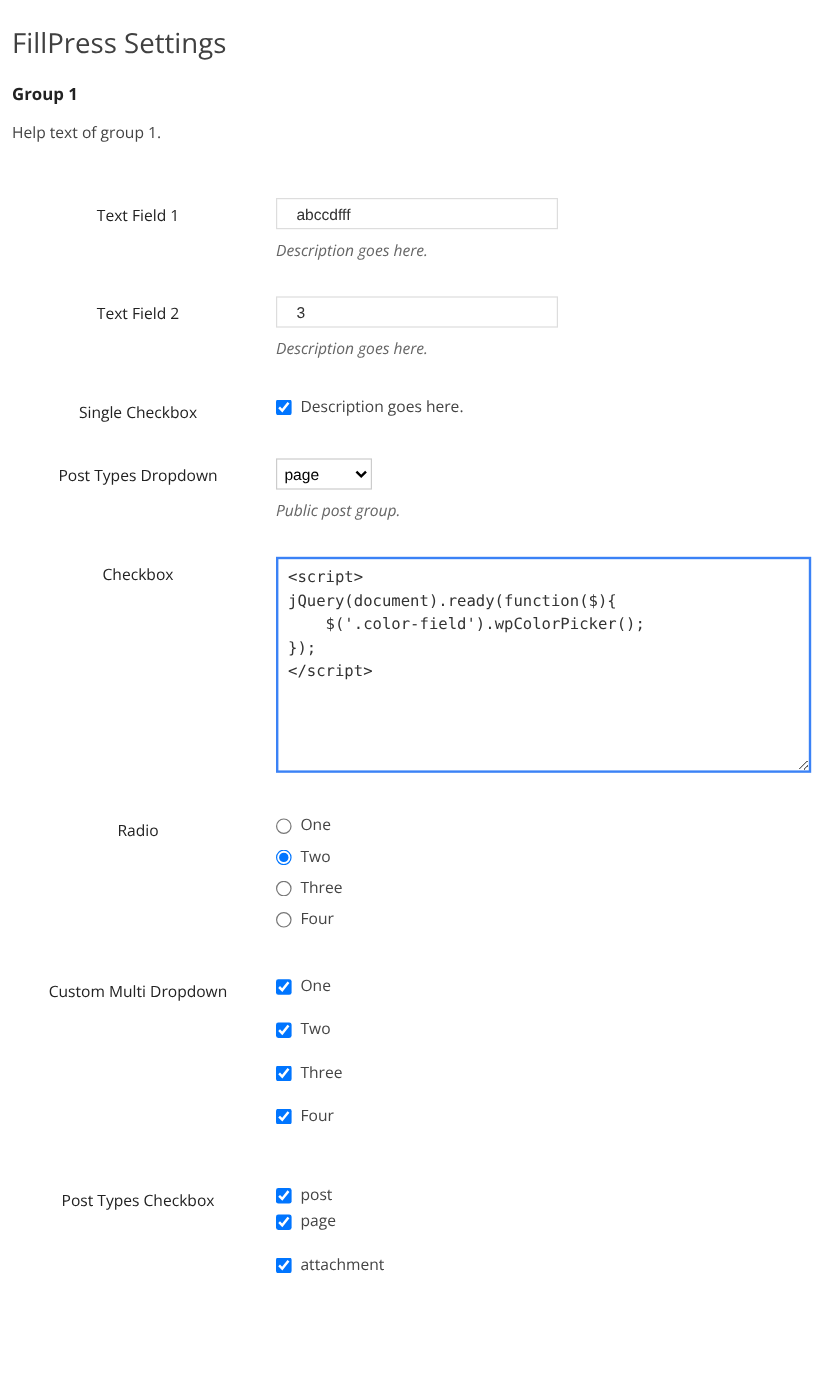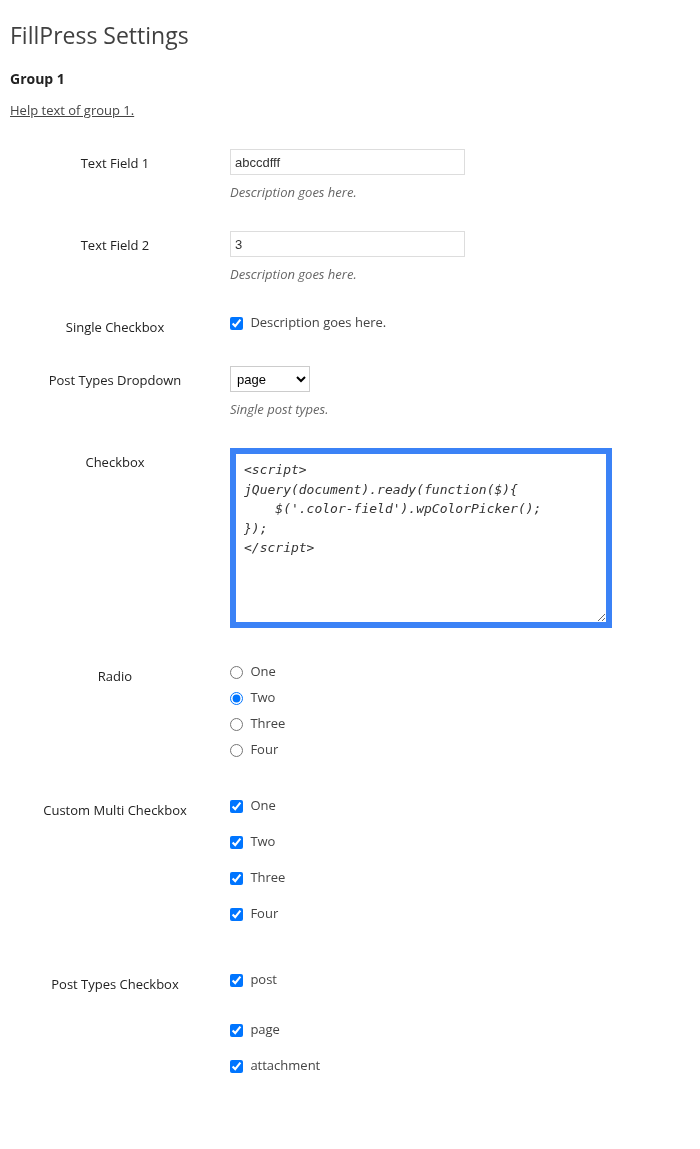--- a/index.html
+++ b/index.html
@@ -21,43 +21,42 @@
   }
   h3 {
     font-size: 14px;
     font-weight: 700;
     color: #222;
     margin: 0 0 10px 0;
   }
   .help-text {
     font-size: 13px;
     color: #444;
-    margin-bottom: 20px;
-    text-decoration: underline;
+    margin-bottom: 36px;
   }
   table.form-table {
     width: 100%;
     border-collapse: collapse;
   }
   table.form-table th {
     text-align: center;
     vertical-align: top;
     font-weight: 400;
     font-size: 13px;
     color: #222;
     width: 220px;
     padding: 15px 10px 20px 0;
   }
   table.form-table td {
     vertical-align: top;
     padding: 10px 10px 20px 0;
   }
   input[type="text"] {
     font-size: 13px;
-    padding: 3px 4px;
+    padding: 3px 16px;
     border: 1px solid #ddd;
     background: #fff;
     width: 235px;
     height: 26px;
     line-height: 18px;
     color: #333;
   }
   .description {
     font-style: italic;
     color: #666;
@@ -73,30 +72,29 @@
     vertical-align: middle;
   }
   select {
     font-size: 13px;
     border: 1px solid #ccc;
     background: #fff;
     height: 26px;
     padding: 2px;
   }
   textarea {
-    width: 382px;
+    width: 446px;
     height: 180px;
     font-family: Consolas, Monaco, monospace;
     font-size: 13px;
     padding: 6px 8px;
-    border: 6px solid #3b82f6;
+    border: 2px solid #3b82f6;
     resize: both;
     line-height: 1.5;
     color: #333;
-    font-style: italic;
   }
   .radio-group label, .checkbox-group label {
     display: block;
     margin-bottom: 8px;
     font-size: 13px;
     color: #444;
   }
 </style>
 </head>
 <body>
@@ -134,21 +132,21 @@
   </td>
 </tr>
 
 
 <tr>
   <th>Post Types Dropdown</th>
   <td>
     <select style="width:80px;">
       <option>page</option>
     </select>
-    <div class="description">Single post types.</div>
+    <div class="description">Public post group.</div>
   </td>
 </tr>
 
 <tr>
   <th>Checkbox</th>
   <td>
     <textarea style="">&lt;script&gt;
 jQuery(document).ready(function($){
     $('.color-field').wpColorPicker();
 });
@@ -162,36 +160,36 @@
     <div class="radio-group" id="radio-group">
             <label><input type="radio" name="radio-g" style=""> One</label>
             <label><input type="radio" name="radio-g" checked="" style=""> Two</label>
             <label><input type="radio" name="radio-g" style=""> Three</label>
             <label><input type="radio" name="radio-g" style=""> Four</label>
           </div>
   </td>
 </tr>
 
 <tr>
-  <th>Custom Multi Checkbox</th>
+  <th>Custom Multi Dropdown</th>
   <td>
     <div class="checkbox-group" id="multi-cb-group">
             <label style="margin-bottom: 18px;"><input type="checkbox" checked="" style=""> One</label>
             <label style="margin-bottom: 18px;"><input type="checkbox" checked="" style=""> Two</label>
             <label style="margin-bottom: 18px;"><input type="checkbox" checked="" style=""> Three</label>
             <label style="margin-bottom: 18px;"><input type="checkbox" checked="" style=""> Four</label>
           </div>
   </td>
 </tr>
 
 <tr>
   <th>Post Types Checkbox</th>
   <td>
     <div class="checkbox-group" id="pt-cb-group">
-            <label style="margin-bottom: 32px;"><input type="checkbox" checked="" style=""> post</label>
+            <label style="margin-bottom: 4px;"><input type="checkbox" checked="" style=""> post</label>
             <label style="margin-bottom: 18px;"><input type="checkbox" checked="" style=""> page</label>
             <label style="margin-bottom: 18px;"><input type="checkbox" checked="" style=""> attachment</label>
           </div>
   </td>
 </tr>
 
 </tbody>
 </table>
 
 </body></html>

